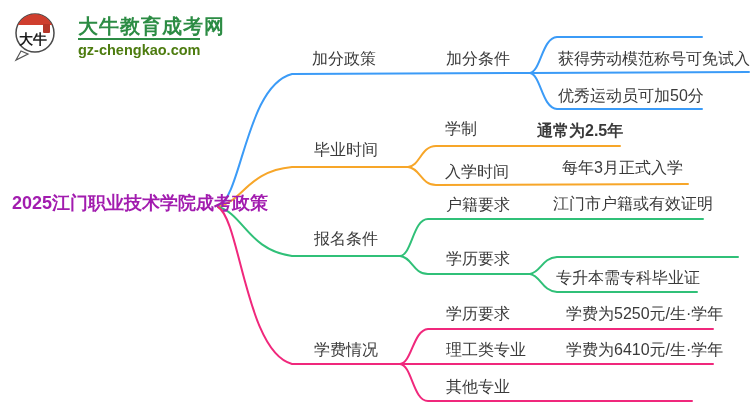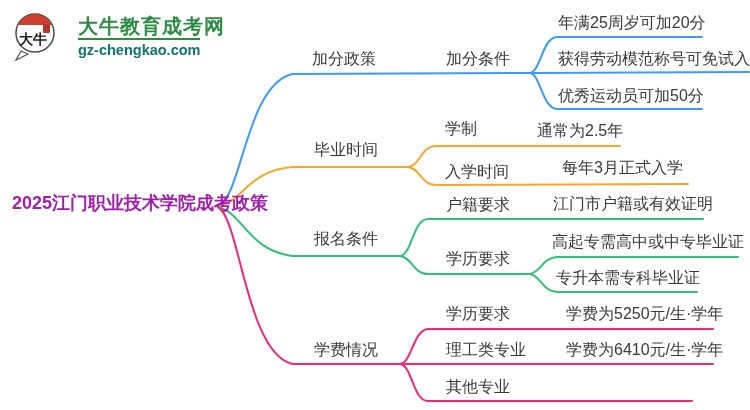--- a/index.html
+++ b/index.html
@@ -15,21 +15,21 @@
     font-size:16px;line-height:18px;letter-spacing:0px;
   }
   .root-node{font-size:18px;font-weight:600;color:#a21caf;}
   .logo{position:absolute;left:12px;top:12px;display:flex;align-items:center;}
   .logo-badge{width:46px;height:50px;flex:0 0 auto;}
   .logo-text{margin-left:20px;}
   .logo-title{
     color:#2c8c44;font-size:20px;font-weight:bold;line-height:22px;letter-spacing:1px;
   }
   .logo-domain{
-    color:#0f766e;font-size:14.5px;font-weight:bold;line-height:16px;margin-top:1px;
+    color:#4d7c0f;font-size:14.5px;font-weight:bold;line-height:16px;margin-top:1px;
     border-top:2px solid #2c8c44;padding-top:2px;display:inline-block;
   }
 </style>
 </head>
 <body>
 
 <div class="canvas">
 
   <svg class="lines" viewBox="0 0 750 410" fill="none" stroke-width="2" stroke-linecap="round">
 
@@ -65,35 +65,33 @@
     <div class="logo-text">
       <div class="logo-title">大牛教育成考网</div>
       <div class="logo-domain">gz-chengkao.com</div>
     </div>
   </div>
 
   <div class="node root-node" style="left:12px;top:194px;">2025江门职业技术学院成考政策</div>
 
   <div class="node" style="left:312px;top:50px;">加分政策</div>
   <div class="node" style="left:446px;top:50px;">加分条件</div>
-  <div class="node" style="left:558px;top:14px;">年满25周岁可加20分</div>
   <div class="node" style="left:558px;top:50px;">获得劳动模范称号可免试入学</div>
   <div class="node" style="left:558px;top:87px;">优秀运动员可加50分</div>
 
   <div class="node" style="left:314px;top:141px;">毕业时间</div>
   <div class="node" style="left:445px;top:120px;">学制</div>
-  <div class="node" style="left:537px;top:122px;">通常为2.5年</div>
+  <div class="node" style="left:537px;top:122px;font-weight:bold;">通常为2.5年</div>
   <div class="node" style="left:445px;top:163px;">入学时间</div>
   <div class="node" style="left:562px;top:159px;">每年3月正式入学</div>
 
   <div class="node" style="left:314px;top:230px;">报名条件</div>
   <div class="node" style="left:446px;top:196px;">户籍要求</div>
   <div class="node" style="left:553px;top:195px;">江门市户籍或有效证明</div>
   <div class="node" style="left:446px;top:250px;">学历要求</div>
-  <div class="node" style="left:552px;top:233px;">高起专需高中或中专毕业证</div>
   <div class="node" style="left:556px;top:269px;">专升本需专科毕业证</div>
 
   <div class="node" style="left:314px;top:341px;">学费情况</div>
   <div class="node" style="left:446px;top:305px;">学历要求</div>
   <div class="node" style="left:566px;top:305px;">学费为5250元/生·学年</div>
   <div class="node" style="left:446px;top:341px;">理工类专业</div>
   <div class="node" style="left:566px;top:341px;">学费为6410元/生·学年</div>
   <div class="node" style="left:446px;top:378px;">其他专业</div>
 
 </div>

